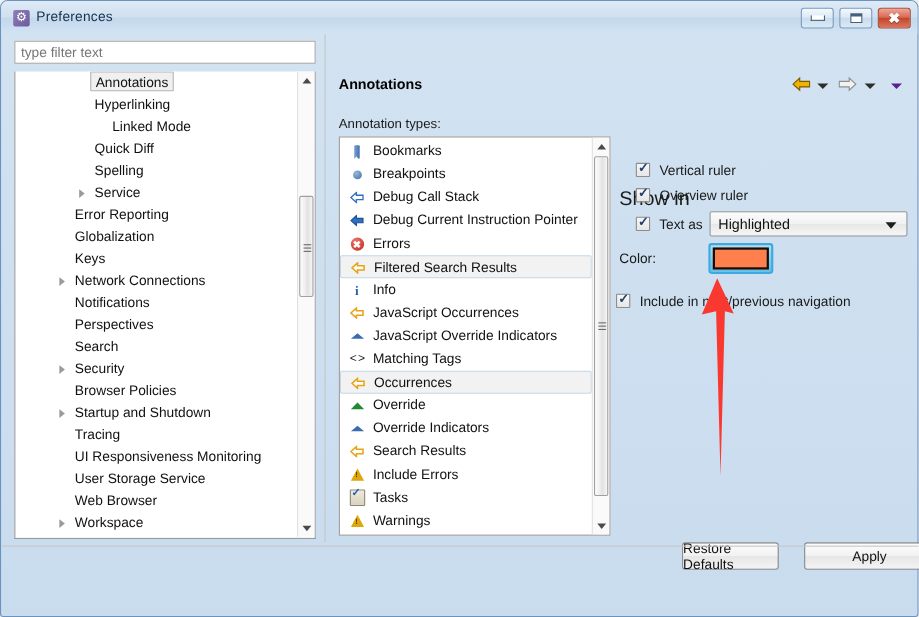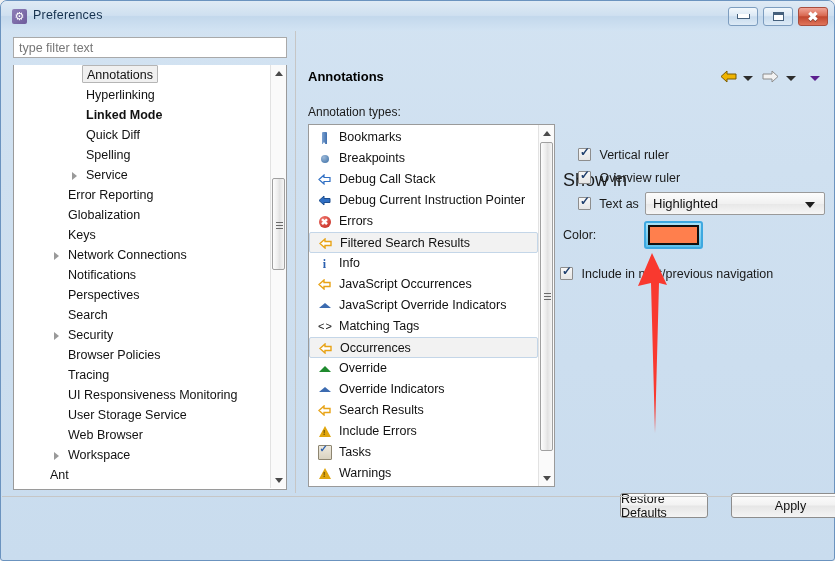--- a/index.html
+++ b/index.html
@@ -242,21 +242,21 @@
 
     <div class="tree-panel">
       <div class="tree-inner" id="tree-inner">
           <div class="tree-item sel">
             <span class="lbl" style="left: 72px;">Annotations</span>
           </div>
           <div class="tree-item">
             <span class="lbl" style="left: 72px;">Hyperlinking</span>
           </div>
           <div class="tree-item">
-            <span class="lbl" style="left: 72px; font-weight: bold;">Linked Mode</span>
+            <span class="lbl" style="left: 88px;">Linked Mode</span>
           </div>
           <div class="tree-item">
             <span class="lbl" style="left: 72px;">Quick Diff</span>
           </div>
           <div class="tree-item">
             <span class="lbl" style="left: 72px;">Spelling</span>
           </div>
           <div class="tree-item">
             <span class="twisty" style="left: 58px;"></span>
             <span class="lbl" style="left: 72px;">Service</span>
@@ -282,20 +282,24 @@
           </div>
           <div class="tree-item">
             <span class="lbl" style="left: 54px;">Search</span>
           </div>
           <div class="tree-item">
             <span class="twisty" style="left: 40px;"></span>
             <span class="lbl" style="left: 54px;">Security</span>
           </div>
           <div class="tree-item">
             <span class="lbl" style="left: 54px;">Browser Policies</span>
+          </div>
+          <div class="tree-item">
+            <span class="twisty" style="left: 40px;"></span>
+            <span class="lbl" style="left: 54px;">Startup and Shutdown</span>
           </div>
           <div class="tree-item">
             <span class="lbl" style="left: 54px;">Tracing</span>
           </div>
           <div class="tree-item">
             <span class="lbl" style="left: 54px;">UI Responsiveness Monitoring</span>
           </div>
           <div class="tree-item">
             <span class="lbl" style="left: 54px;">User Storage Service</span>
           </div>

